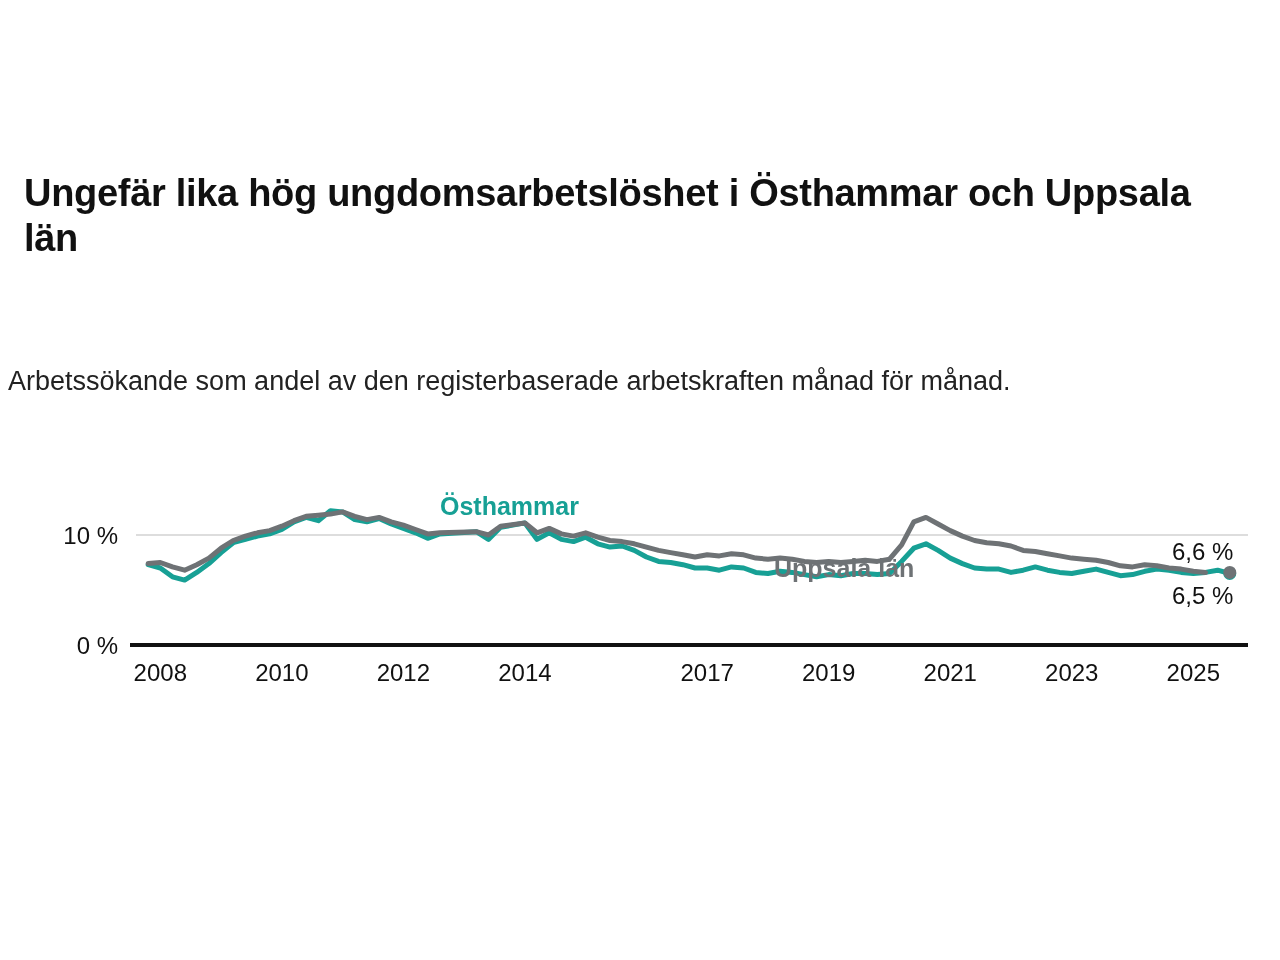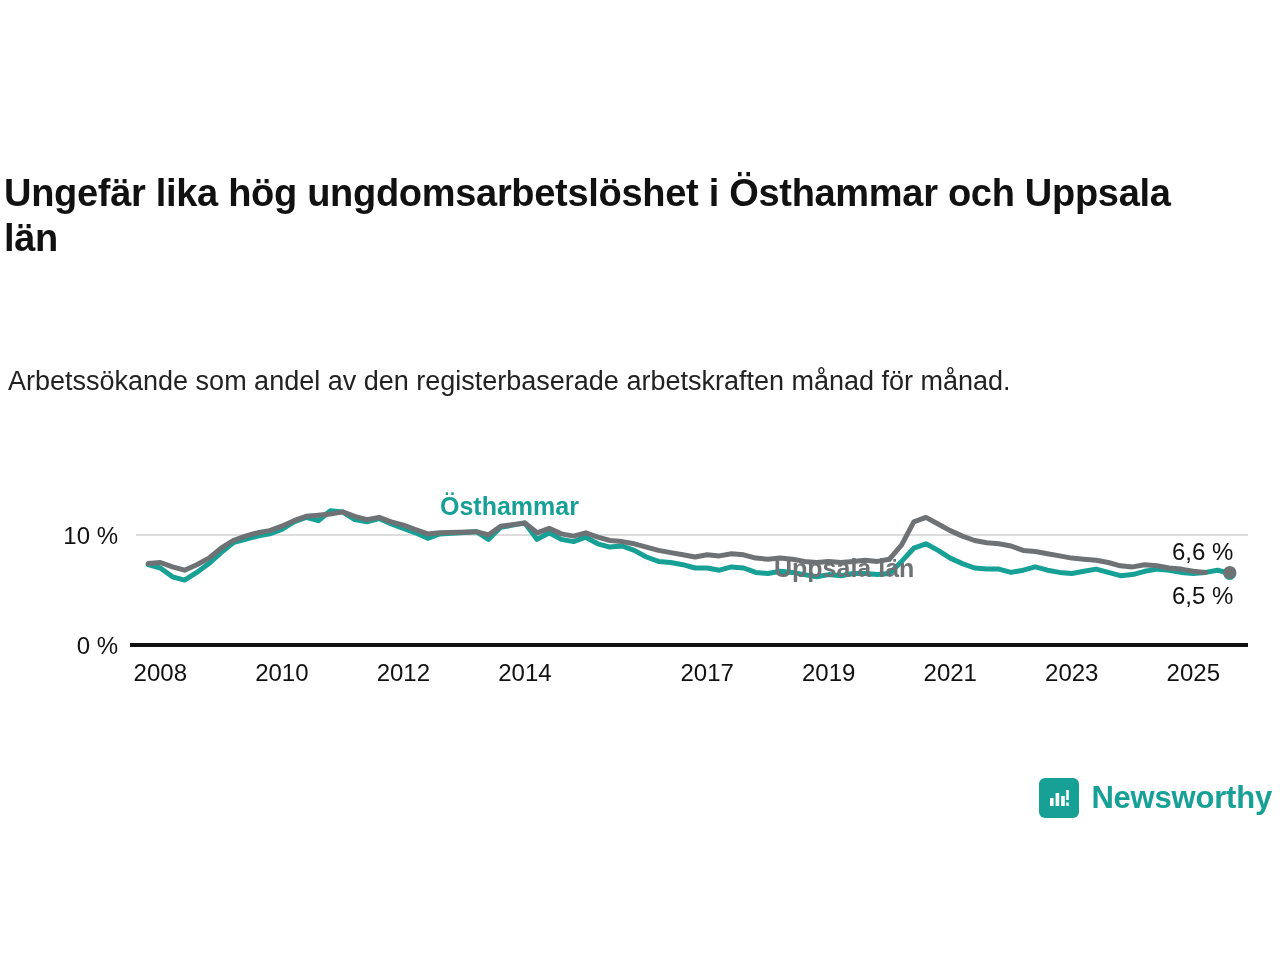--- a/index.html
+++ b/index.html
@@ -15,21 +15,21 @@
     overflow: hidden;
   }
   .page {
     position: relative;
     width: 1280px;
     height: 960px;
     box-sizing: border-box;
   }
   .title {
     position: absolute;
-    left: 4px;
+    left: 24px;
     top: 146px;
     width: 1230px;
     font-size: 38px;
     font-weight: bold;
     line-height: 1.17;
     letter-spacing: -0.3px;
     color: #111111;
   }
   .subtitle {
     position: absolute;
@@ -134,26 +134,14 @@
         </g>
       <g id="label-layer">
           <text x="440" y="60" text-anchor="start" fill="#17a095" class="series-label">Östhammar</text>
           <text x="774" y="122" text-anchor="start" fill="#6e7275" class="series-label">Uppsala län</text>
           <text x="1172" y="105" text-anchor="start" class="endpoint-label">6,6 %</text>
           <text x="1172" y="149" text-anchor="start" class="endpoint-label">6,5 %</text>
         </g>
     </svg>
   </div>
 
-  <div class="footer">
-    <span class="logo-mark">
-      <svg width="26" height="26" viewBox="0 0 26 26" aria-hidden="true">
-        <rect x="4" y="13" width="3.6" height="8" fill="#ffffff"></rect>
-        <rect x="9.6" y="8" width="3.6" height="13" fill="#ffffff"></rect>
-        <rect x="15.2" y="11" width="3.6" height="10" fill="#ffffff"></rect>
-        <rect x="20.2" y="5" width="2.6" height="10" fill="#ffffff"></rect>
-        <rect x="20.2" y="17.5" width="2.6" height="3.3" fill="#ffffff"></rect>
-      </svg>
-    </span>
-    <span class="logo-text">Newsworthy</span>
-  </div>
 
 </div>
 
 </body></html>

